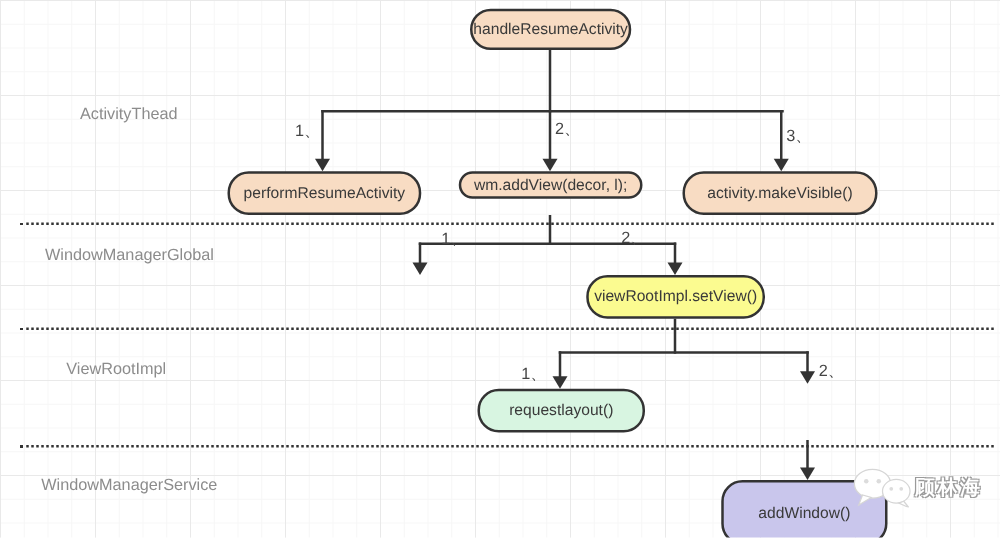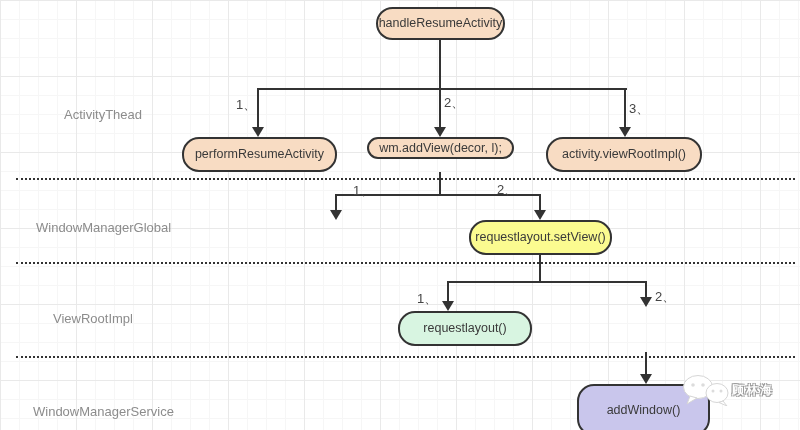--- a/index.html
+++ b/index.html
@@ -15,35 +15,35 @@
     font-family:"Liberation Sans",sans-serif;
   }
   .node{
     position:absolute;display:flex;align-items:center;justify-content:center;
     border:2px solid #333333;border-radius:17px;
     font-size:12.5px;color:#3a3a3a;text-align:center;
     padding:2px 7px;box-sizing:border-box;line-height:1.3;
   }
   .peach{background:#f8dcc3;}
   .yellow{background:#fbfb90;}
-  .green{background:#d8f5e1;margin-left:16px;}
+  .green{background:#d8f5e1;}
   .purple{background:#c9c6ec;}
-  .layer-label{position:absolute;color:#8c8c8c;font-size:13px;white-space:nowrap;margin-top:24px;}
+  .layer-label{position:absolute;color:#8c8c8c;font-size:13px;white-space:nowrap;}
   .divider{position:absolute;left:16px;width:779px;height:0;border-top:2px dotted #333333;}
   .vline{position:absolute;width:2px;background:#333333;}
   .hline{position:absolute;height:2px;background:#333333;}
   .arrowhead{
     position:absolute;width:0;height:0;
     border-left:6px solid transparent;border-right:6px solid transparent;
     border-top:10px solid #333333;
   }
   .edge-label{position:absolute;font-size:13px;color:#444444;white-space:nowrap;}
   .wm{position:absolute;left:682px;top:374px;display:flex;align-items:center;}
   .wm-text{
-    color:#ffffff;font-size:12px;font-weight:bold;letter-spacing:2px;margin-left:2px;
+    color:#ffffff;font-size:16px;font-weight:bold;letter-spacing:2px;margin-left:2px;
     text-shadow:-1px -1px 0 #9a9a9a,1px -1px 0 #9a9a9a,-1px 1px 0 #9a9a9a,1px 1px 0 #9a9a9a;
   }
 </style>
 </head>
 <body>
 
 <div id="canvas">
 
   <div class="divider" style="top:178px"></div>
   <div class="divider" style="top:262px"></div>
@@ -83,22 +83,22 @@
   <div class="arrowhead" style="left:640px;top:297px"></div>
   <div class="edge-label" style="left:417px;top:290px">1、</div>
   <div class="edge-label" style="left:655px;top:288px">2、</div>
 
   <div class="vline" style="left:645px;top:352px;height:24px"></div>
   <div class="arrowhead" style="left:640px;top:374px"></div>
 
   <div class="node peach" style="left:376px;top:7px;width:129px;height:33px">handleResumeActivity</div>
   <div class="node peach" style="left:182px;top:137px;width:155px;height:35px">performResumeActivity</div>
   <div class="node peach" style="left:367px;top:137px;width:147px;height:22px">wm.addView(decor, l);</div>
-  <div class="node peach" style="left:546px;top:137px;width:156px;height:35px">activity.viewRootImpl()</div>
-  <div class="node yellow" style="left:469px;top:220px;width:143px;height:35px">requestlayout.setView()</div>
+  <div class="node peach" style="left:546px;top:137px;width:156px;height:35px">activity.makeVisible()</div>
+  <div class="node yellow" style="left:469px;top:220px;width:143px;height:35px">viewRootImpl.setView()</div>
   <div class="node green" style="left:382px;top:311px;width:134px;height:35px">requestlayout()</div>
   <div class="node purple" style="left:577px;top:384px;width:133px;height:52px">addWindow()</div>
 
   <div class="wm">
     <svg width="48" height="32" viewBox="0 0 48 32">
       <g fill="#ffffff" stroke="#d6d6d6" stroke-width="1">
         <ellipse cx="16" cy="13" rx="14.5" ry="11.5"></ellipse>
         <path d="M8 22 L5 30 L15 24 Z"></path>
         <ellipse cx="35" cy="19" rx="11" ry="9.5"></ellipse>
         <path d="M41 27 L45 32 L37 28.5 Z"></path>

